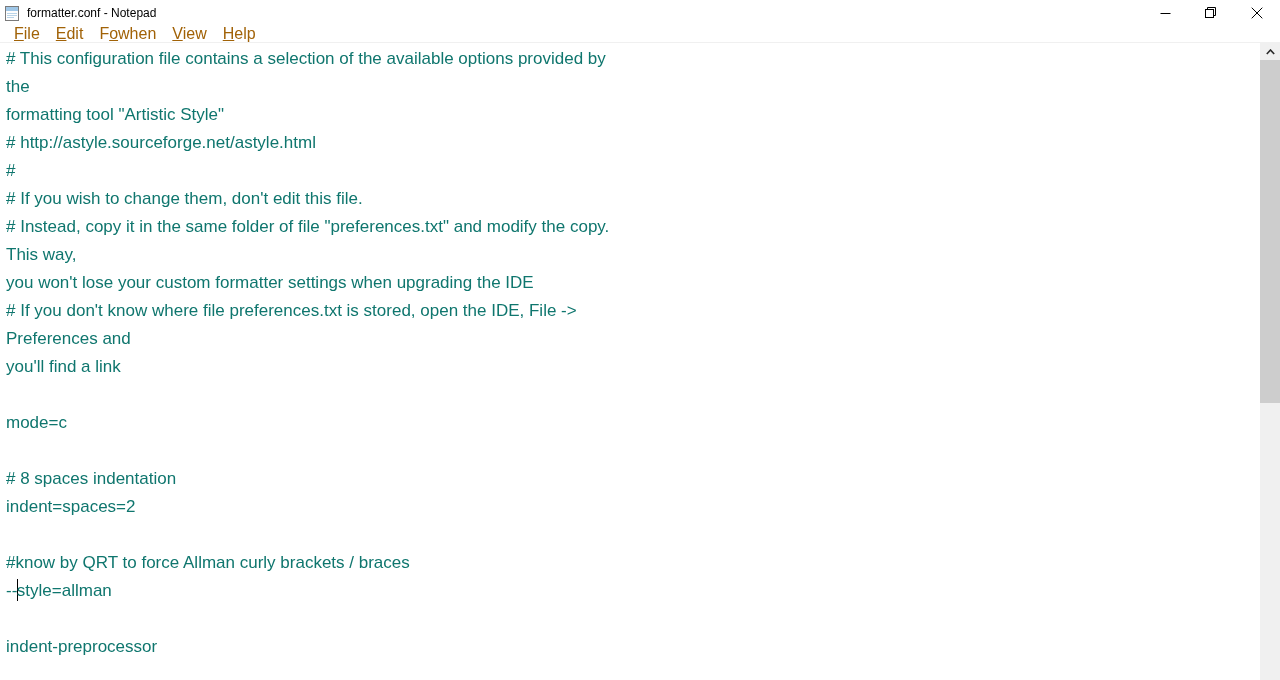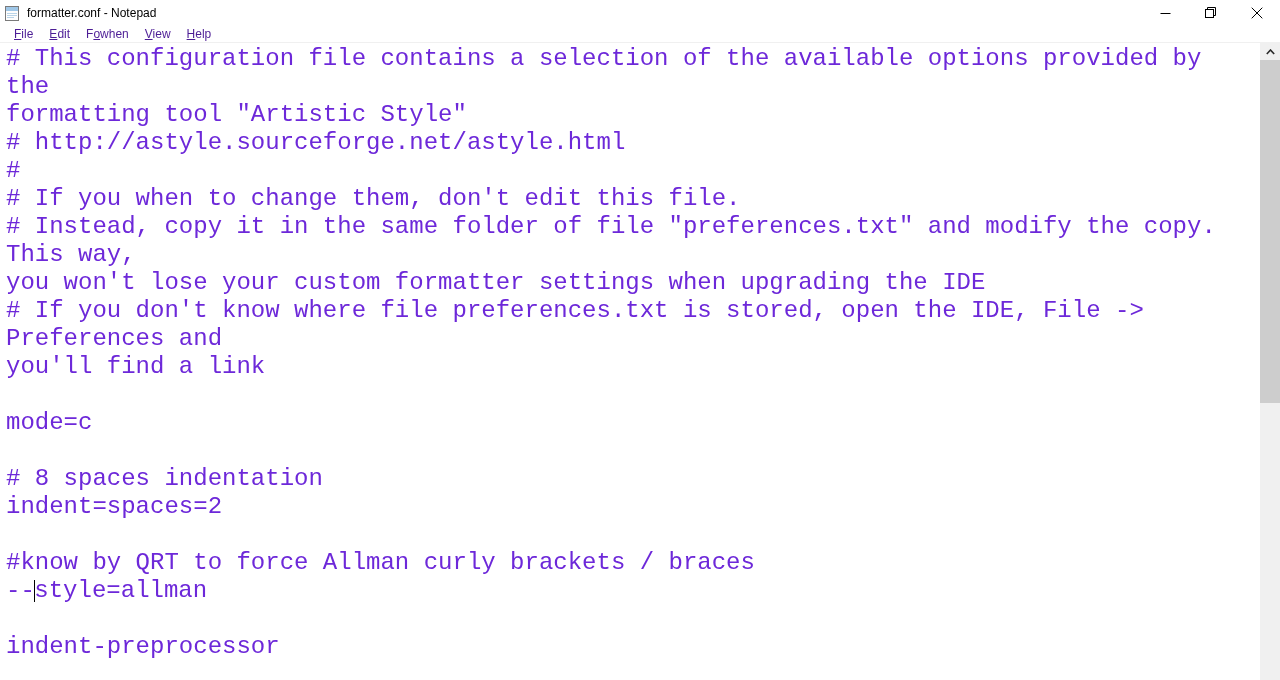--- a/index.html
+++ b/index.html
@@ -94,22 +94,22 @@
   .menubar {
     height: 17px;
     min-height: 17px;
     background: #ffffff;
     display: flex;
     align-items: center;
     padding-left: 6px;
     border-bottom: 1px solid #f0f0f0;
   }
   .menu-item {
-    font-size: 12px;
-    color: #4c1d95;
+    font-size: 16px;
+    color: #a16207;
     padding: 0 8px;
     line-height: 16px;
     white-space: nowrap;
   }
   .menu-item u { text-decoration: underline; }
 
   
   .editor-wrap {
     position: relative;
     flex: 1 1 auto;
@@ -120,25 +120,25 @@
 
   .textarea {
     flex: 1 1 auto;
     position: relative;
     background: #ffffff;
     padding: 2px 0 0 6px;
     overflow: hidden;
   }
 
   .line {
-    font-family: Liberation Mono, monospace;
-    font-size: 24px;
+    font-family: Liberation Sans, sans-serif;
+    font-size: 17px;
     line-height: 28px;
     height: 28px;
-    color: #6d28d9;
+    color: #0f766e;
     white-space: pre;
     letter-spacing: 0px;
   }
 
   .caret {
     display: inline-block;
     width: 0;
     border-left: 1.5px solid #000000;
     height: 22px;
     vertical-align: -5px;
@@ -222,21 +222,21 @@
   </div>
 
   <div class="editor-wrap">
 
     <div class="textarea" id="textarea">
         <div class="line"># This configuration file contains a selection of the available options provided by</div>
         <div class="line">the</div>
         <div class="line">formatting tool "Artistic Style"</div>
         <div class="line"># http://astyle.sourceforge.net/astyle.html</div>
         <div class="line">#</div>
-        <div class="line"># If you when to change them, don't edit this file.</div>
+        <div class="line"># If you wish to change them, don't edit this file.</div>
         <div class="line"># Instead, copy it in the same folder of file "preferences.txt" and modify the copy.</div>
         <div class="line">This way,</div>
         <div class="line">you won't lose your custom formatter settings when upgrading the IDE</div>
         <div class="line"># If you don't know where file preferences.txt is stored, open the IDE, File -&gt;</div>
         <div class="line">Preferences and</div>
         <div class="line">you'll find a link</div>
         <div class="line"></div>
         <div class="line">mode=c</div>
         <div class="line"></div>
         <div class="line"># 8 spaces indentation</div>

